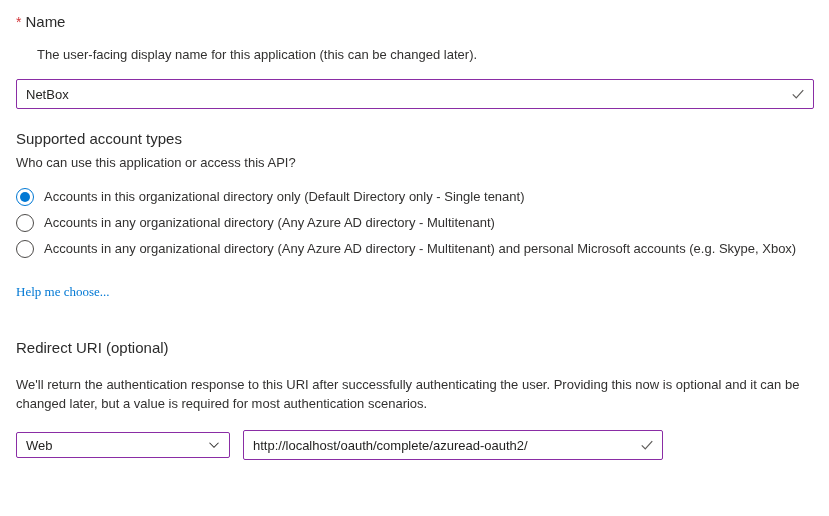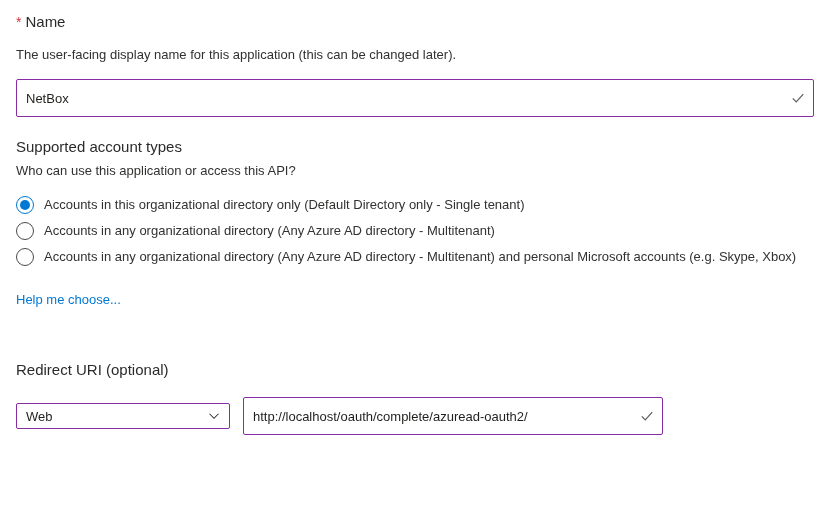--- a/index.html
+++ b/index.html
@@ -31,21 +31,21 @@
     font-size: 13px;
     color: #323130;
     line-height: 19px;
   }
   
   .field-wrap {
     position: relative;
     display: inline-block;
   }
   .txt-input {
-    height: 38px;
+    height: 30px;
     border: 1px solid #8a2da5;
     border-radius: 2px;
     background: #ffffff;
     font-family: "Liberation Sans", "DejaVu Sans", sans-serif;
     font-size: 13px;
     color: #201f1e;
     padding: 0 28px 0 9px;
     outline: none;
     display: block;
   }
@@ -92,20 +92,21 @@
     color: #323130;
     line-height: 18px;
     white-space: nowrap;
   }
   .help-link {
     font-size: 13px;
     color: #0078d4;
     text-decoration: none;
     cursor: pointer;
     display: inline-block;
+    font-family: Liberation Serif, serif;
   }
   
   .redirect-row {
     display: flex;
     align-items: center;
     gap: 13px;
   }
   .platform-select {
     position: relative;
     width: 214px;
@@ -123,27 +124,27 @@
   .chevron-down {
     position: absolute;
     right: 9px;
     top: 50%;
     transform: translateY(-50%);
     width: 12px;
     height: 12px;
     pointer-events: none;
   }
   
-  .mt-name-desc   { margin-top: 13px; }
+  .mt-name-desc   { margin-top: 13px; margin-left: 21px; }
   .mt-name-input  { margin-top: 15px; }
   .mt-acct-title  { margin-top: 20px; }
   .mt-question    { margin-top: 4px; }
   .mt-radios      { margin-top: 12px; }
   .mt-help        { margin-top: 22px; }
-  .mt-redir-title { margin-top: 52px; }
+  .mt-redir-title { margin-top: 38px; }
   .mt-redir-desc  { margin-top: 17px; }
   .mt-redir-row   { margin-top: 17px; }
   .redir-desc-width { max-width: 800px; }
 </style>
 </head>
 <body>
 
 <div class="page">
 
   
@@ -178,20 +179,21 @@
       <span class="radio-circle"></span>
       <span class="radio-label">Accounts in any organizational directory (Any Azure AD directory - Multitenant) and personal Microsoft accounts (e.g. Skype, Xbox)</span>
     </div>
   </div>
 
   <a class="help-link mt-help">Help me choose...</a>
 
   
   <div class="section-title mt-redir-title">Redirect URI (optional)</div>
 
+  <div class="desc-text mt-redir-desc redir-desc-width">We'll return the authentication response to this URI after successfully authenticating the user. Providing this now is optional and it can be changed later, but a value is required for most authentication scenarios.</div>
 
   <div class="redirect-row mt-redir-row">
     <div class="platform-select">
       <span>Web</span>
       <svg class="chevron-down" viewBox="0 0 16 16">
         <path d="M2 5 L8 11 L14 5" fill="none" stroke="#323130" stroke-width="1.4"></path>
       </svg>
     </div>
     <div class="field-wrap">
       <input type="text" class="txt-input uri-input" value="http://localhost/oauth/complete/azuread-oauth2/" style="">

